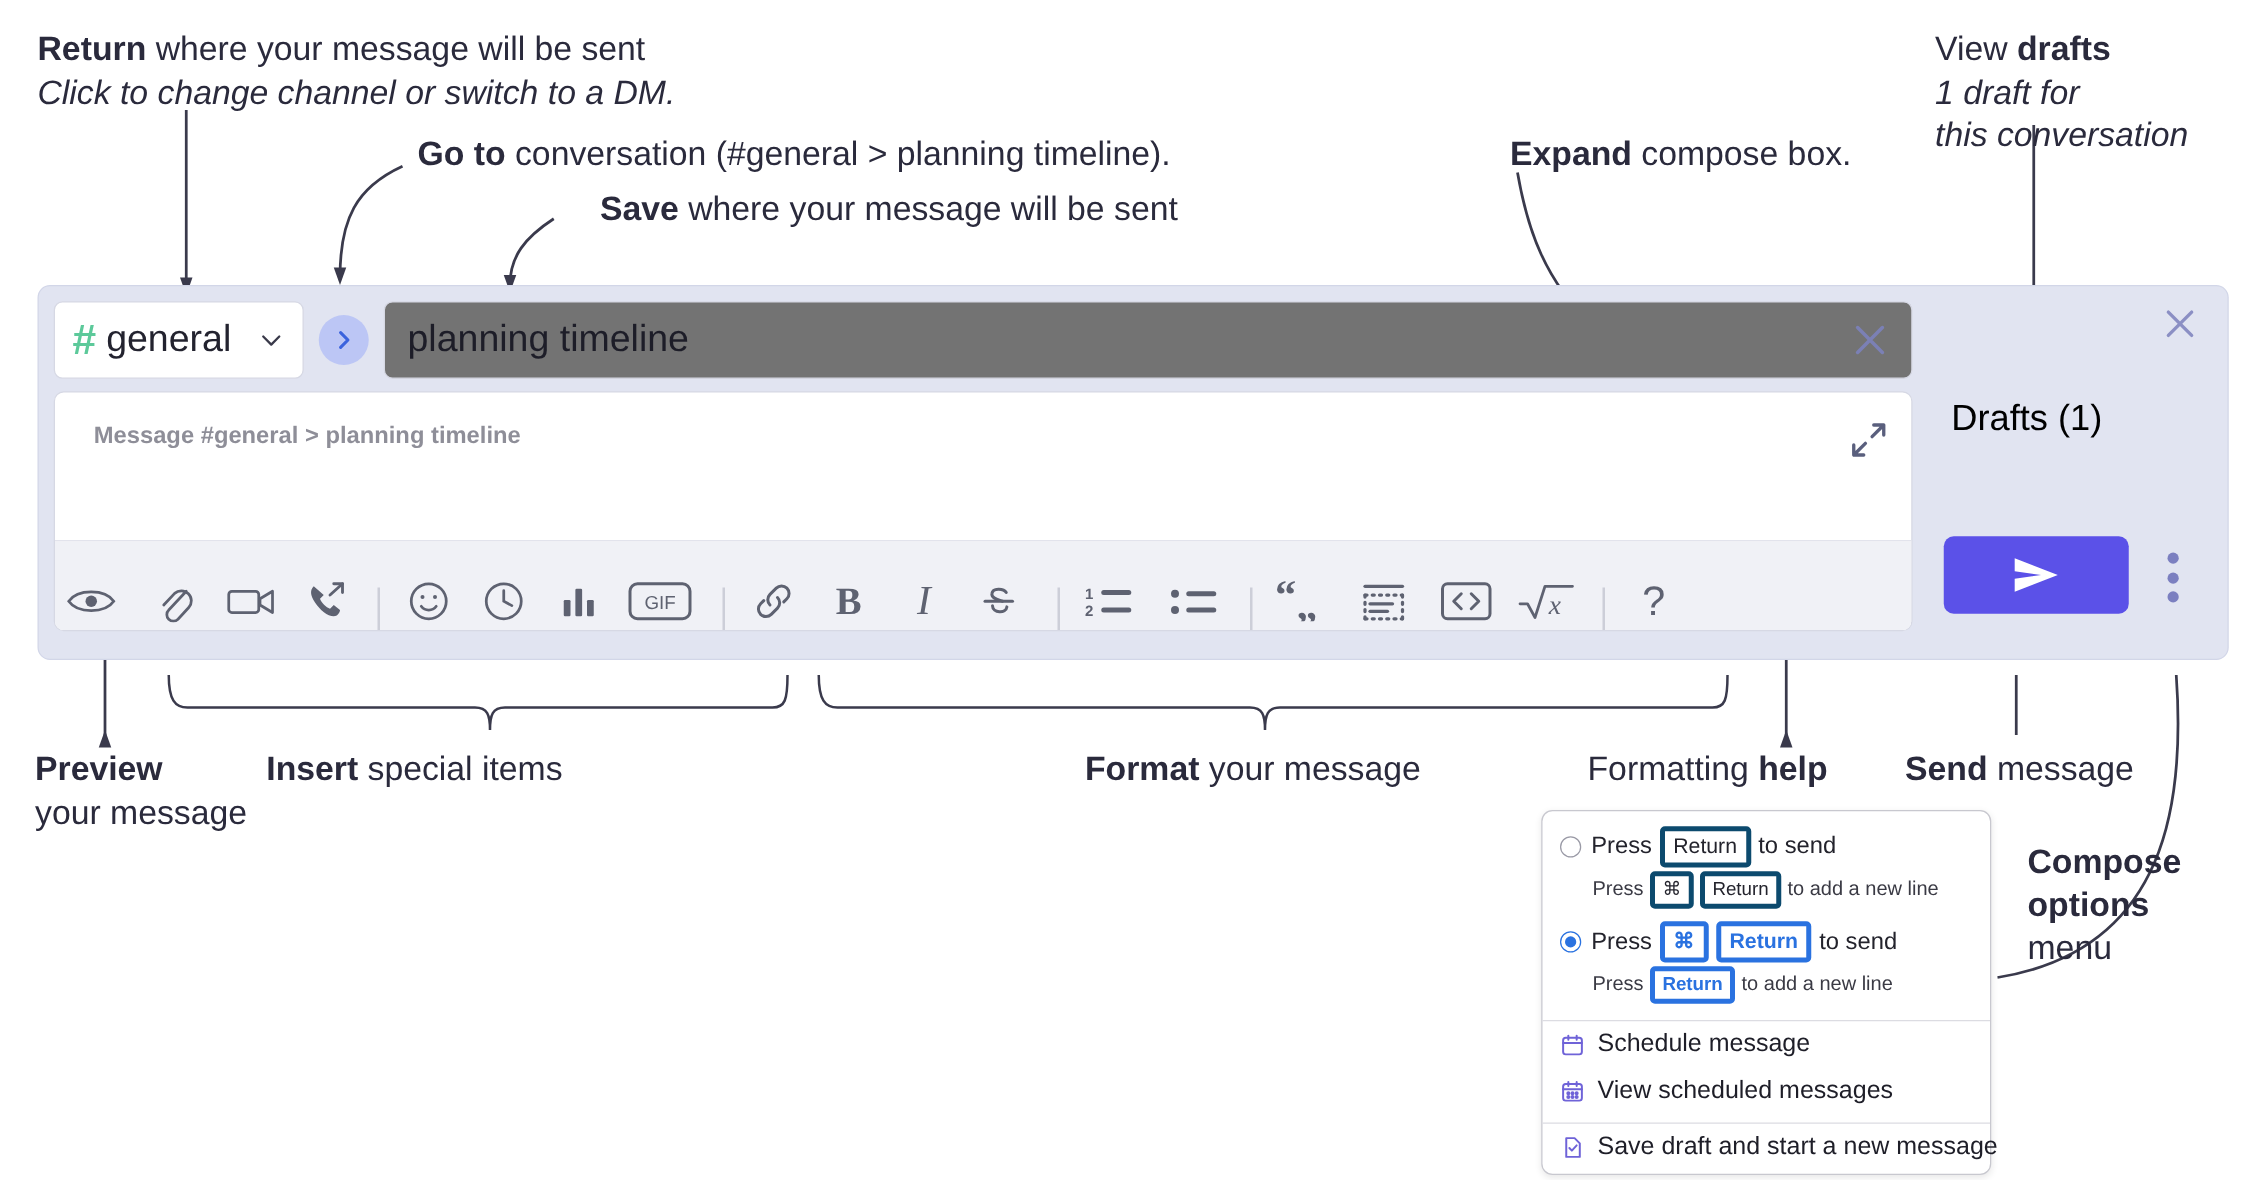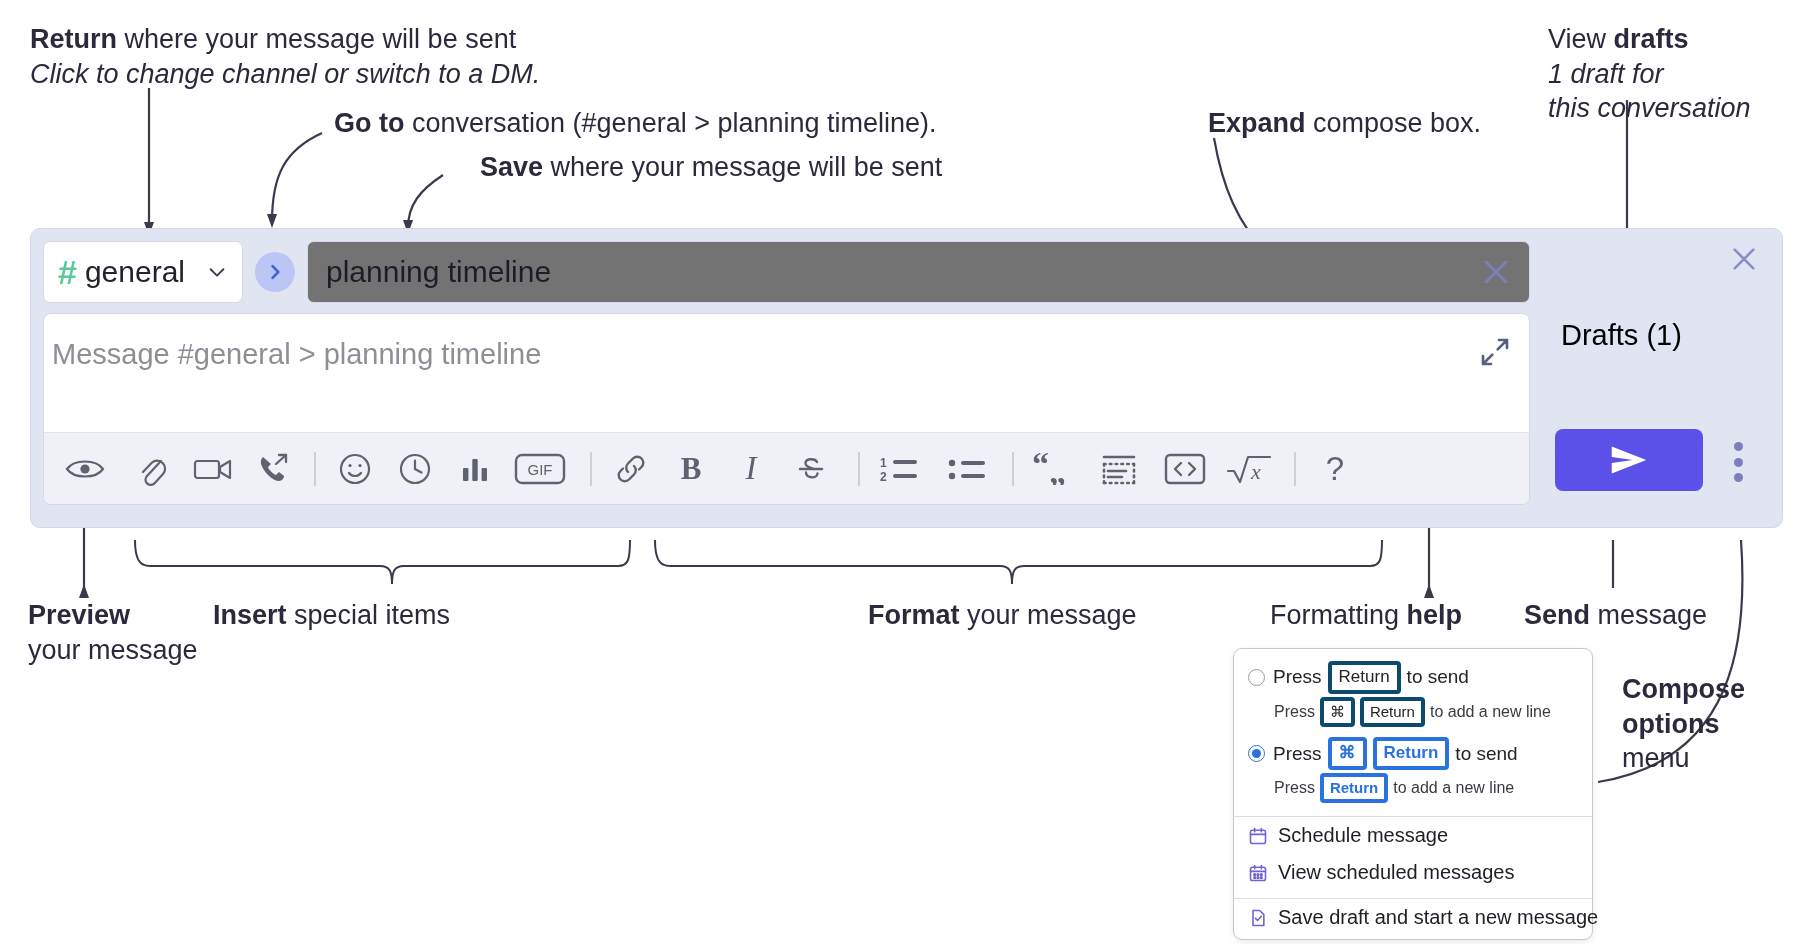--- a/index.html
+++ b/index.html
@@ -65,33 +65,33 @@
   #topic-clear { width:34px; height:34px; color:#7b80b5; cursor:pointer; flex:none; }
   #topic-clear svg { width:34px; height:34px; display:block; }
 
   
   #message-box {
     margin-top:10px; background:#fff; border:1px solid #d6d8e4; border-radius:8px;
     height:192px; position:relative; display:flex; flex-direction:column;
   }
   #message-input-area { flex:1; position:relative; }
   #placeholder {
-    position:absolute; left:8px; top:24px; font-size:29px; color:#8e8e98;
+    position:absolute; left:31px; top:24px; font-size:19px; color:#8e8e98;font-weight:bold;
   }
   #expand-btn {
     position:absolute; right:18px; top:22px; width:32px; height:32px;
     color:#5a5f7d; cursor:pointer;
   }
   #expand-btn svg { width:32px; height:32px; display:block; }
 
   
   #toolbar {
     height:72px; background:#f0f1f6; border-top:1px solid #e2e3ec;
     border-radius:0 0 7px 7px;
-    display:flex; align-items:center; padding:0 20px;
+    display:flex; align-items:flex-end; padding:0 8px;
   }
   .tb-btn {
     width:auto; min-width:42px; height:46px; display:flex; align-items:center;
     justify-content:center; color:#5e6271; cursor:pointer; margin-right:18px;
   }
   .tb-btn svg { display:block; }
   .tb-sep { width:2px; height:34px; background:#ccced8; margin:0 18px 0 2px; flex:none; }
   .tb-txt { font-size:31px; font-weight:700; color:#5e6271; font-family:"Liberation Serif", serif;}
   .tb-txt.ital { font-style:italic; font-weight:400; font-size:33px;}
   .tb-help { font-size:33px; color:#5e6271; font-weight:400; }

